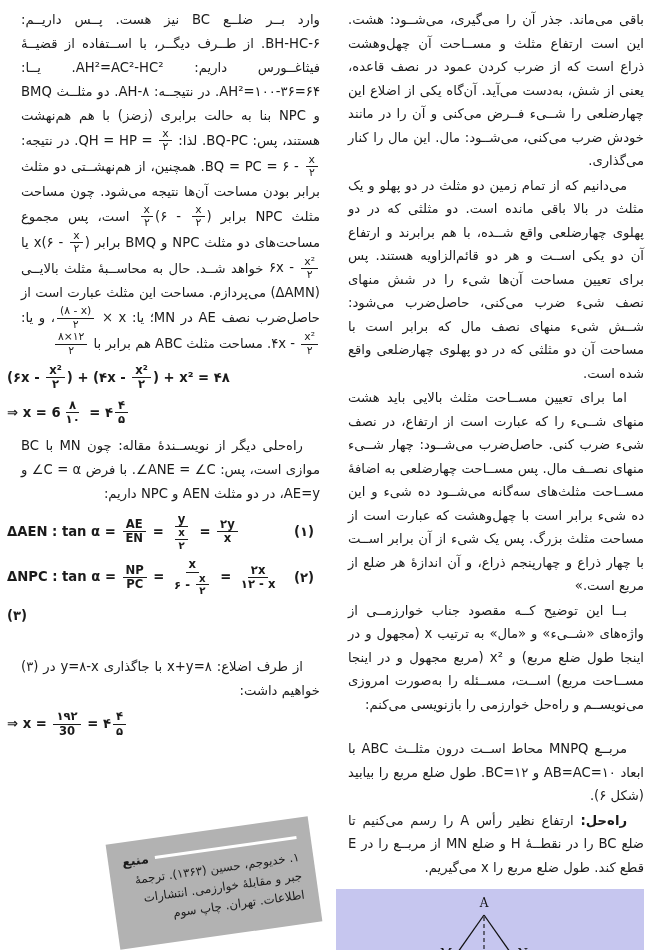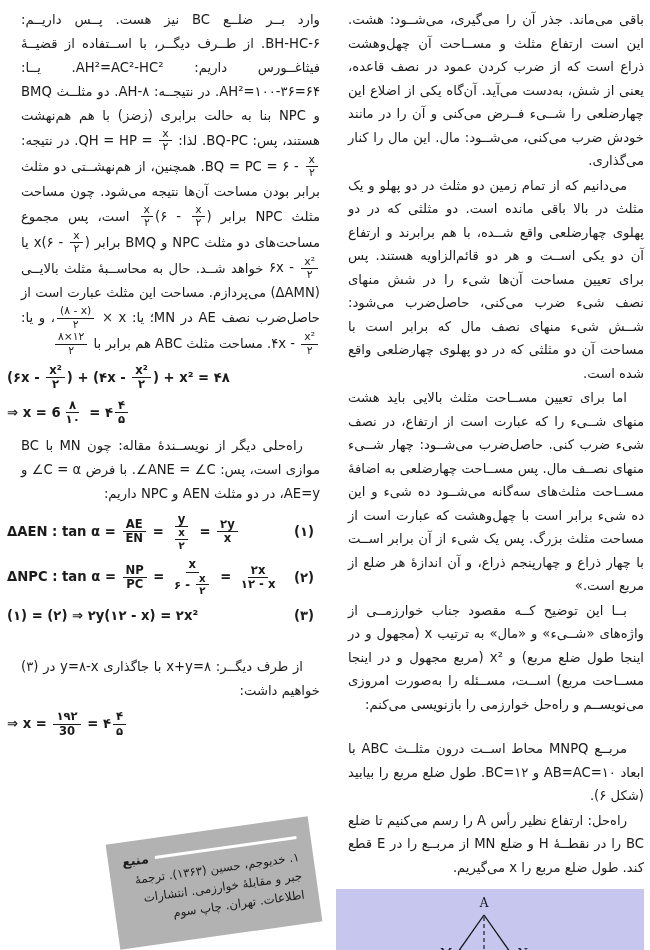--- a/index.html
+++ b/index.html
@@ -8,21 +8,21 @@
     background:#ffffff;color:#1b1b1b;
     font-family:"DejaVu Sans",sans-serif;
   }
   .col{position:absolute;top:8px;direction:rtl;text-align:justify}
   #col-right{right:6px;width:312px;font-size:13.2px;line-height:23.5px}
   #col-left{left:5px;width:315px;font-size:13.2px;line-height:24px}
   p.para{margin:0 0 1px 16px;text-align:justify}
   p.indent{text-indent:17px}
   .ltr{direction:ltr;unicode-bidi:isolate;white-space:nowrap}
   .fml{direction:ltr;unicode-bidi:isolate;font-weight:normal;white-space:nowrap}
-  .b{font-weight:normal}
+  .b{font-weight:bold}
   .eq{direction:ltr;text-align:left;display:flex;justify-content:space-between;
       align-items:center;font-weight:bold;margin:7px 0;padding-left:2px}
   .eq-tag{font-weight:bold;padding-right:6px}
   .gap{height:20px}
   .frac{display:inline-flex;flex-direction:column;align-items:center;
         vertical-align:middle;line-height:1.15;font-size:0.88em;padding:0 2px}
   .frac .num{border-bottom:1.3px solid currentColor;padding:0 3px}
   .frac .den{padding:0 3px}
   .para .frac{font-size:0.82em}
   
@@ -154,25 +154,24 @@
                 <span class="num"><span>x</span></span>
                 <span class="den"><span>۲</span></span>
               </span></span>
           </span><span> = </span><span class="frac">
             <span class="num"><span>۲x</span></span>
             <span class="den"><span>۱۲ - x</span></span>
           </span></span>
         <span class="eq-tag">(۲)</span>
       </div>
       <div class="eq">
-        <span class="eq-body"><span>(۱) = (۲) ⇒ ۲y(۱۲ - x) = ۲x²</span></span>
         <span class="eq-tag">(۳)</span>
       </div>
       <div class="gap"></div>
-      <p class="para indent"><span>از طرف دیگــر: </span><span class="ltr">x+y=۸</span><span> با جاگذاری </span><span class="ltr">y=۸-x</span><span> در (۳) خواهیم داشت:</span></p>
+      <p class="para indent"><span>از طرف اضلاع: </span><span class="ltr">x+y=۸</span><span> با جاگذاری </span><span class="ltr">y=۸-x</span><span> در (۳) خواهیم داشت:</span></p>
       <div class="eq">
         <span class="eq-body"><span>⇒ x = </span><span class="frac">
             <span class="num"><span>۱۹۲</span></span>
             <span class="den"><span>30</span></span>
           </span><span> = ۴</span><span class="frac">
             <span class="num"><span>۴</span></span>
             <span class="den"><span>۵</span></span>
           </span></span>
       </div>
     </div>

